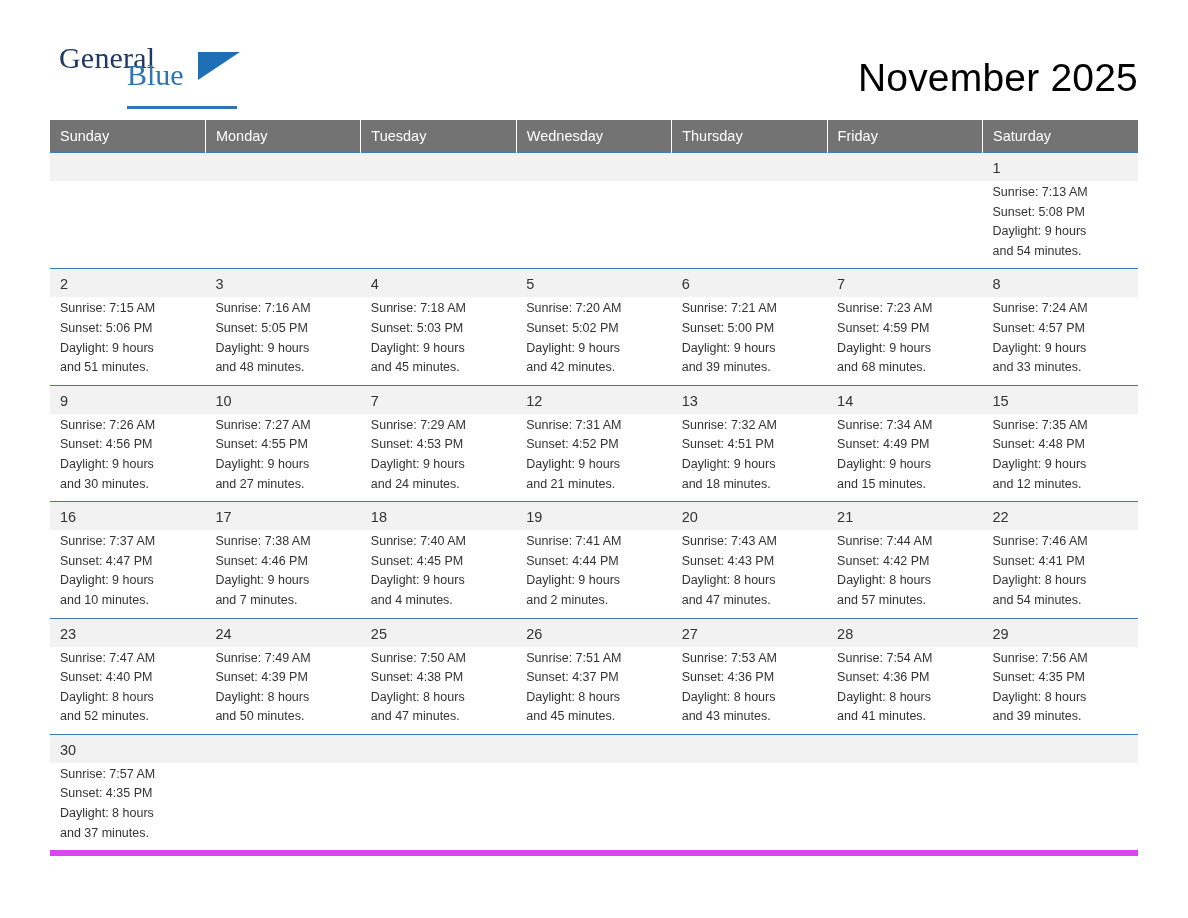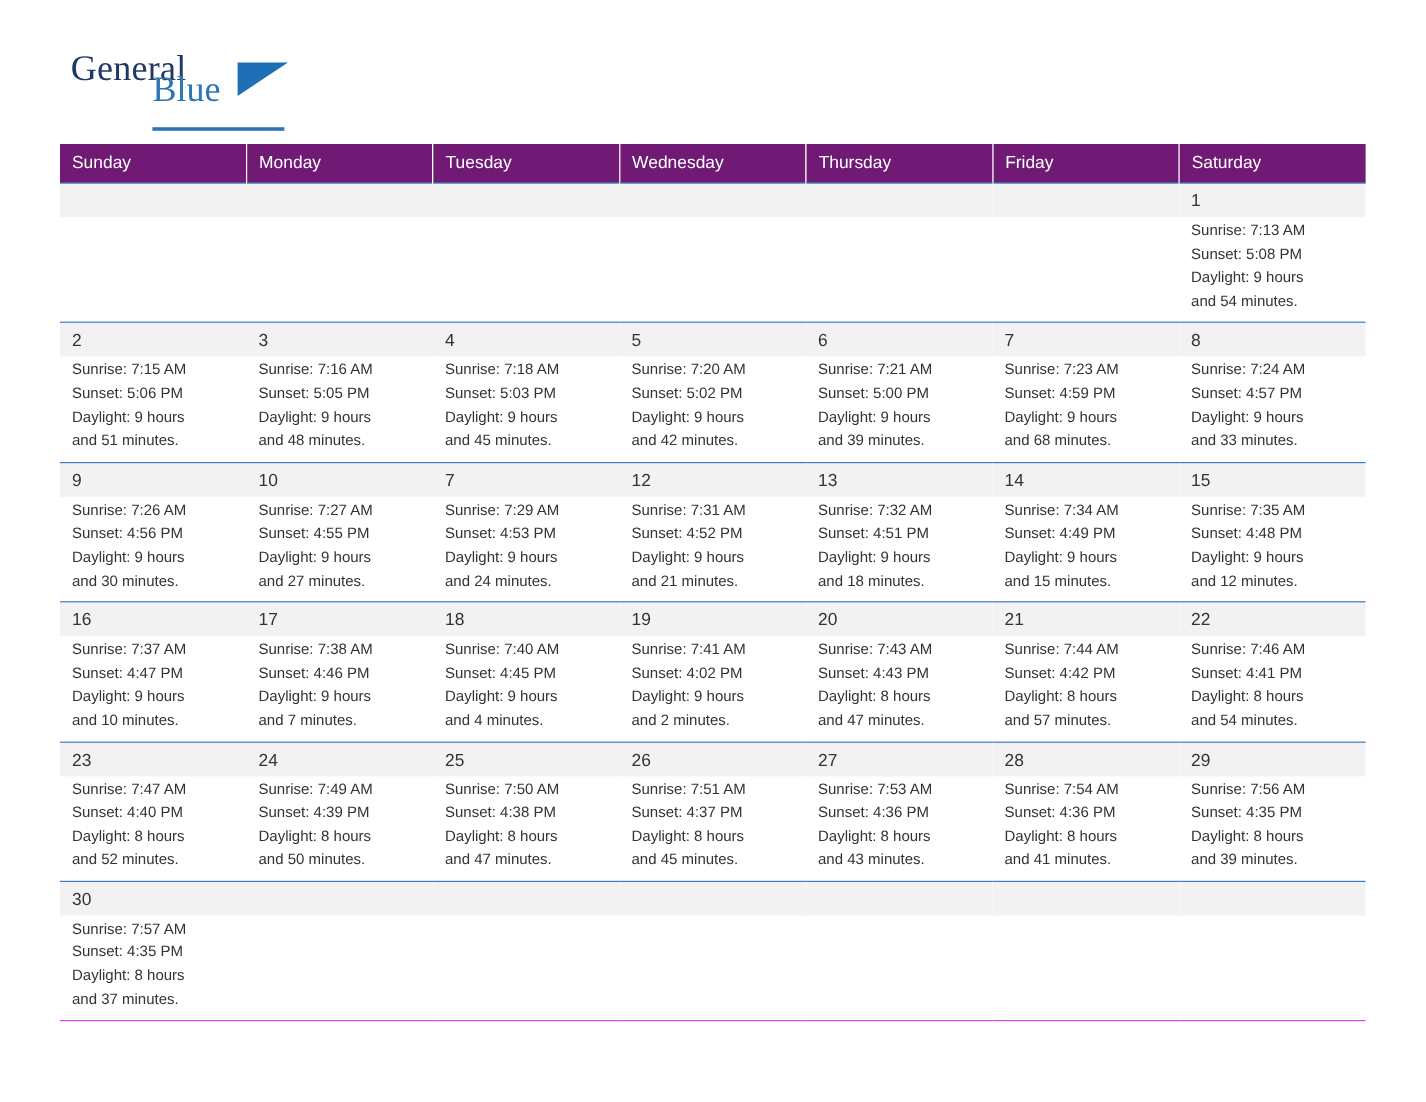--- a/index.html
+++ b/index.html
@@ -87,21 +87,21 @@
     margin-top: 6px;
   }
   
   .calendar {
     margin-top: 20px;
     width: 1088px;
     border-collapse: collapse;
     table-layout: fixed;
   }
   .calendar th {
-    background: #701a75;
+    background: #737373;
     color: #ffffff;
     font-size: 14.5px;
     font-weight: normal;
     text-align: left;
     padding: 8px 0 8px 10px;
     height: 16px;
     border-right: 1px solid #ffffff;
   }
   .calendar th:last-child { border-right: none; }
   .calendar td {
@@ -127,35 +127,36 @@
   tr.week > td .daynum-wrap {
     display: block;
     background: #f2f2f2;
     margin: 0 0 0 0;
     padding: 5px 8px 3px 10px;
   }
   tr.week > td .info-wrap {
     display: block;
     padding: 2px 8px 7px 10px;
   }
-  .last-row td { border-bottom: 1px solid #d946ef; }
+  .last-row td { border-bottom: 6px solid #d946ef; }
 </style>
 </head>
 <body>
 
 <div class="page">
 
   <div class="header">
     <div class="logo">
       <span class="logo-general">General</span>
       <span class="logo-tri"></span>
       <span class="logo-blue">Blue</span>
       <span class="logo-underline"></span>
     </div>
     <div class="title-block">
+      <div class="month-title">November 2025</div>
     </div>
   </div>
 
   <table class="calendar">
     <thead>
       <tr>
         <th>Sunday</th>
         <th>Monday</th>
         <th>Tuesday</th>
         <th>Wednesday</th>
@@ -385,21 +386,21 @@
               <div class="info">Sunrise: 7:40 AM</div>
               <div class="info">Sunset: 4:45 PM</div>
               <div class="info">Daylight: 9 hours</div>
               <div class="info">and 4 minutes.</div>
             </span>
           </td>
           <td>
             <span class="daynum-wrap"><span class="daynum">19</span></span>
             <span class="info-wrap">
               <div class="info">Sunrise: 7:41 AM</div>
-              <div class="info">Sunset: 4:02 PM</div>
+              <div class="info">Sunset: 4:44 PM</div>
               <div class="info">Daylight: 9 hours</div>
               <div class="info">and 2 minutes.</div>
             </span>
           </td>
           <td>
             <span class="daynum-wrap"><span class="daynum">20</span></span>
             <span class="info-wrap">
               <div class="info">Sunrise: 7:43 AM</div>
               <div class="info">Sunset: 4:43 PM</div>
               <div class="info">Daylight: 8 hours</div>

